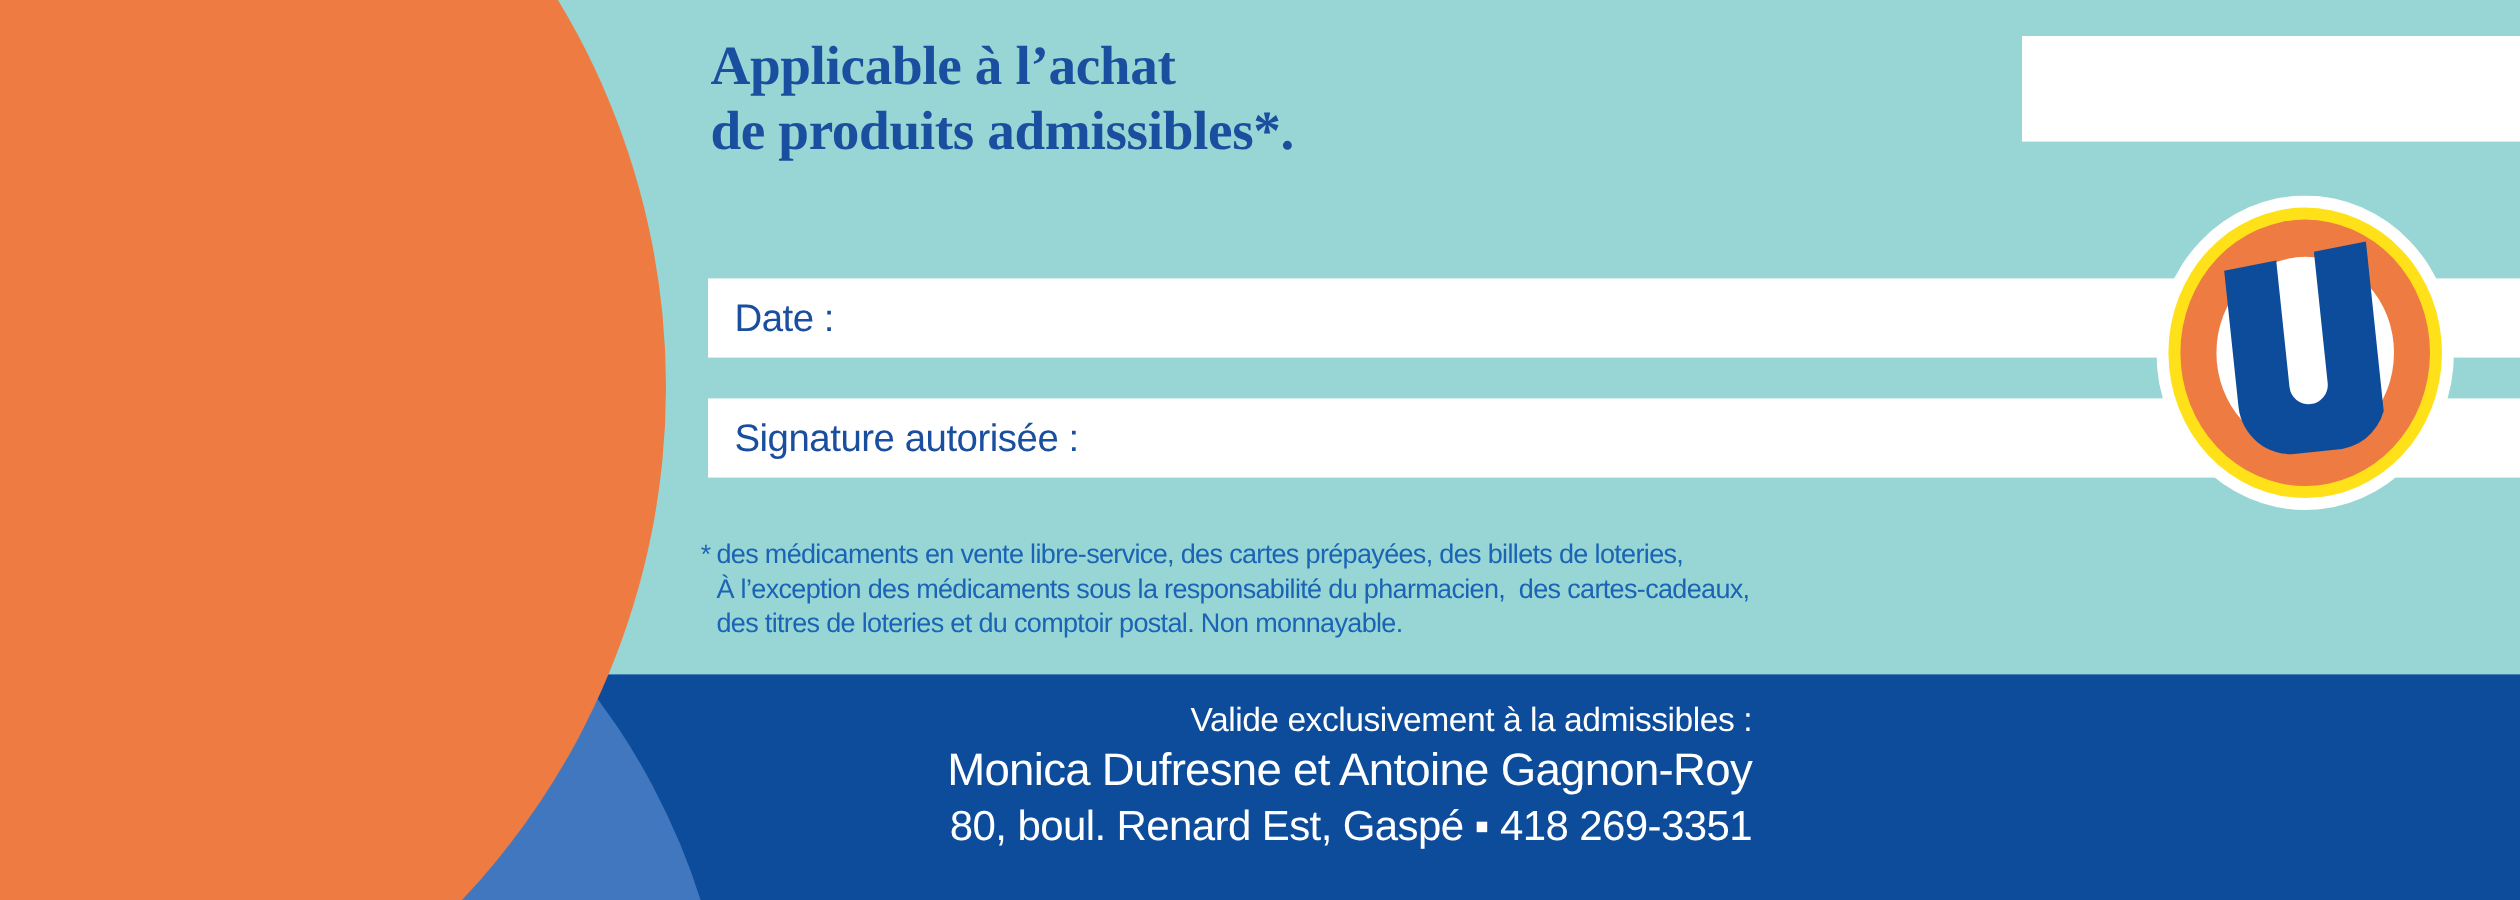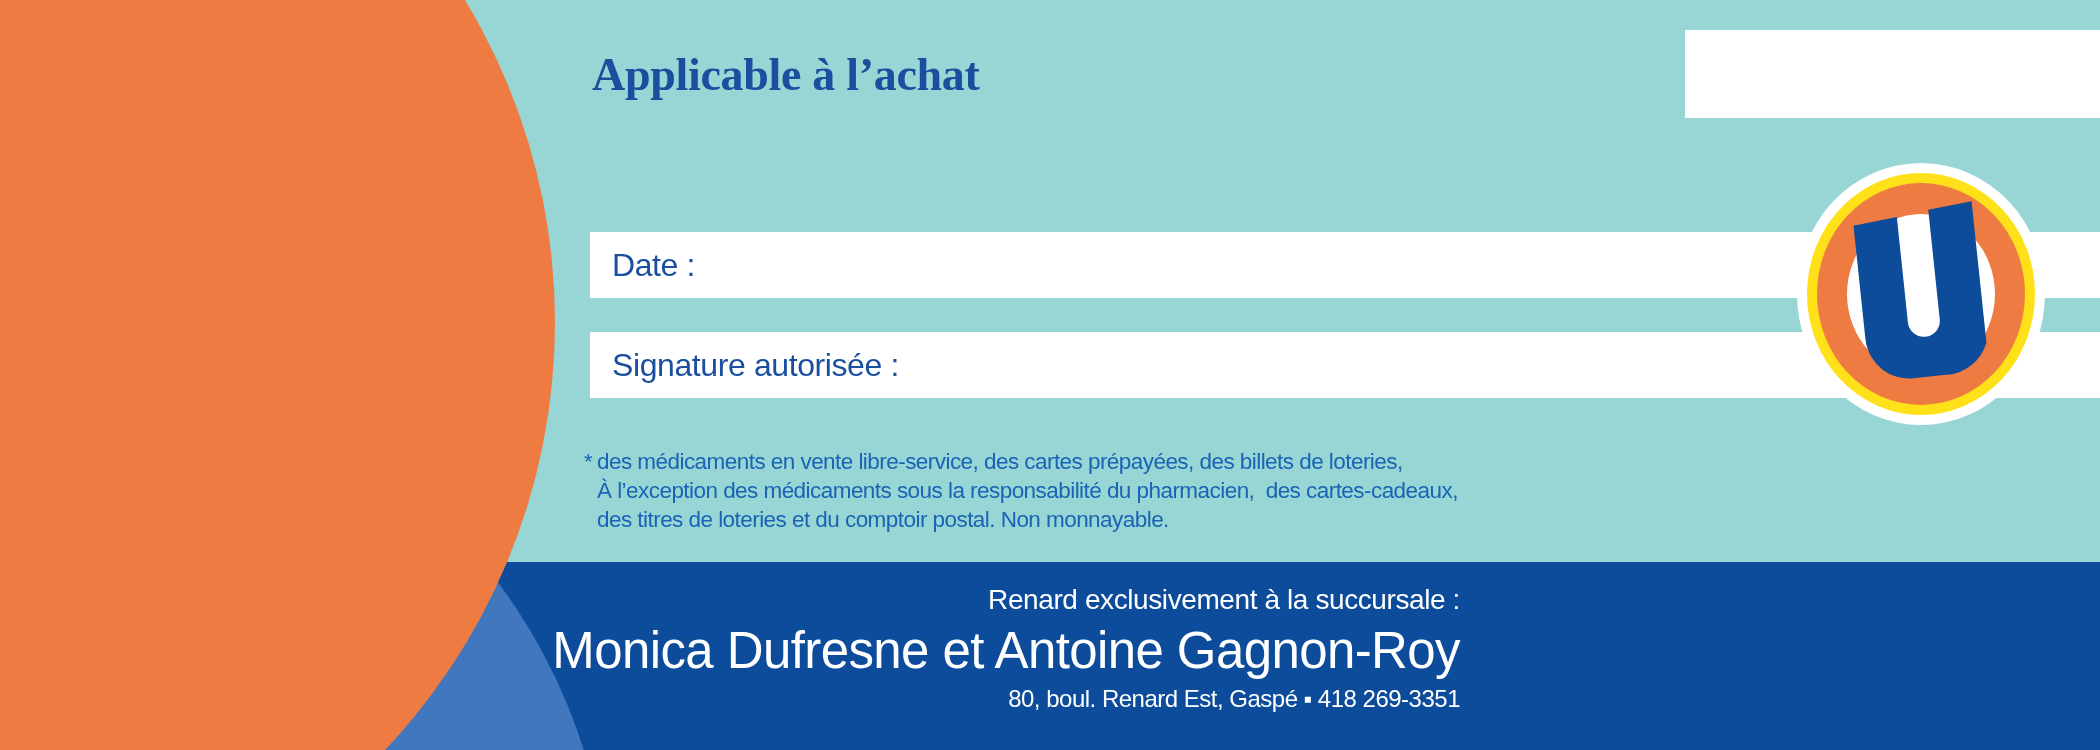--- a/index.html
+++ b/index.html
@@ -75,21 +75,21 @@
     font-weight:700;
     font-size:58px;
     line-height:1;
     margin-left:10px;
     margin-top:34px;
   }
 
   
   .headline{
     position:absolute;
-    left:592px; top:48px;
+    left:592px; top:28px;
     z-index:5;
     font-family:"Liberation Serif",serif;
     font-weight:700;
     font-size:46px;
     line-height:1.18;
     color:#1A4E9E;
     letter-spacing:-.3px;
   }
   .headline div{white-space:pre;}
 
@@ -147,22 +147,22 @@
   .footer-text{
     position:absolute;
     right:640px; top:584px;
     z-index:6;
     text-align:right;
     color:#ffffff;
     font-family:"Liberation Sans",sans-serif;
     white-space:nowrap;
   }
   .footer-line1{font-size:28px;letter-spacing:-.4px;}
-  .footer-line2{font-size:51px;letter-spacing:-.6px;margin-top:5px;}
-  .footer-line3{font-size:24px;letter-spacing:-.5px;margin-top:5px;}
+  .footer-line2{font-size:38px;letter-spacing:-.6px;margin-top:5px;}
+  .footer-line3{font-size:35px;letter-spacing:-.5px;margin-top:5px;}
 
   
   .logo-badge{
     position:absolute;
     left:1797px; top:163px;
     width:248px; height:262px;
     z-index:7;
   }
   .logo-badge svg{display:block;width:100%;height:100%;}
 </style>
@@ -174,20 +174,21 @@
   <div class="footer-band"></div>
   <div class="blue-blob"></div>
   <div class="orange-blob"></div>
   <div class="orange-panel"></div>
 
   <div class="amount-block">
   </div>
 
   <div class="headline">
     <div>Applicable à l’achat</div>
+    <div>de produits admissibles*.</div>
   </div>
 
   <div class="top-white-box"></div>
 
   <div class="field field-date">
     <span class="field-label">Date :</span>
     <span class="field-label"></span>
   </div>
 
   <div class="field field-signature">
@@ -198,21 +199,21 @@
   <div class="disclaimer">
     <span class="disclaimer-star">*</span>
     <div class="disclaimer-lines">
       <div>des médicaments en vente libre-service, des cartes prépayées, des billets de loteries,</div>
       <div>À l’exception des médicaments sous la responsabilité du pharmacien,  des cartes-cadeaux,</div>
       <div>des titres de loteries et du comptoir postal. Non monnayable.</div>
     </div>
   </div>
 
   <div class="footer-text">
-    <div class="footer-line1">Renard exclusivement à la succursale :</div>
+    <div class="footer-line1">Valide exclusivement à la admissibles :</div>
     <div class="footer-line2">Monica Dufresne et Antoine Gagnon-Roy</div>
     <div class="footer-line3">80, boul. Renard Est, Gaspé ▪ 418 269-3351</div>
   </div>
 
   <div class="logo-badge">
     <svg viewBox="0 0 248 262" xmlns="http://www.w3.org/2000/svg">
       <ellipse cx="124" cy="131" rx="124" ry="131" fill="#FFFFFF"></ellipse>
       <ellipse cx="124" cy="131" rx="114" ry="121" fill="#FFE11A"></ellipse>
       <ellipse cx="124" cy="131" rx="104" ry="111" fill="#ED7B42"></ellipse>
       <ellipse cx="124" cy="131" rx="74" ry="80" fill="#FFFFFF"></ellipse>

